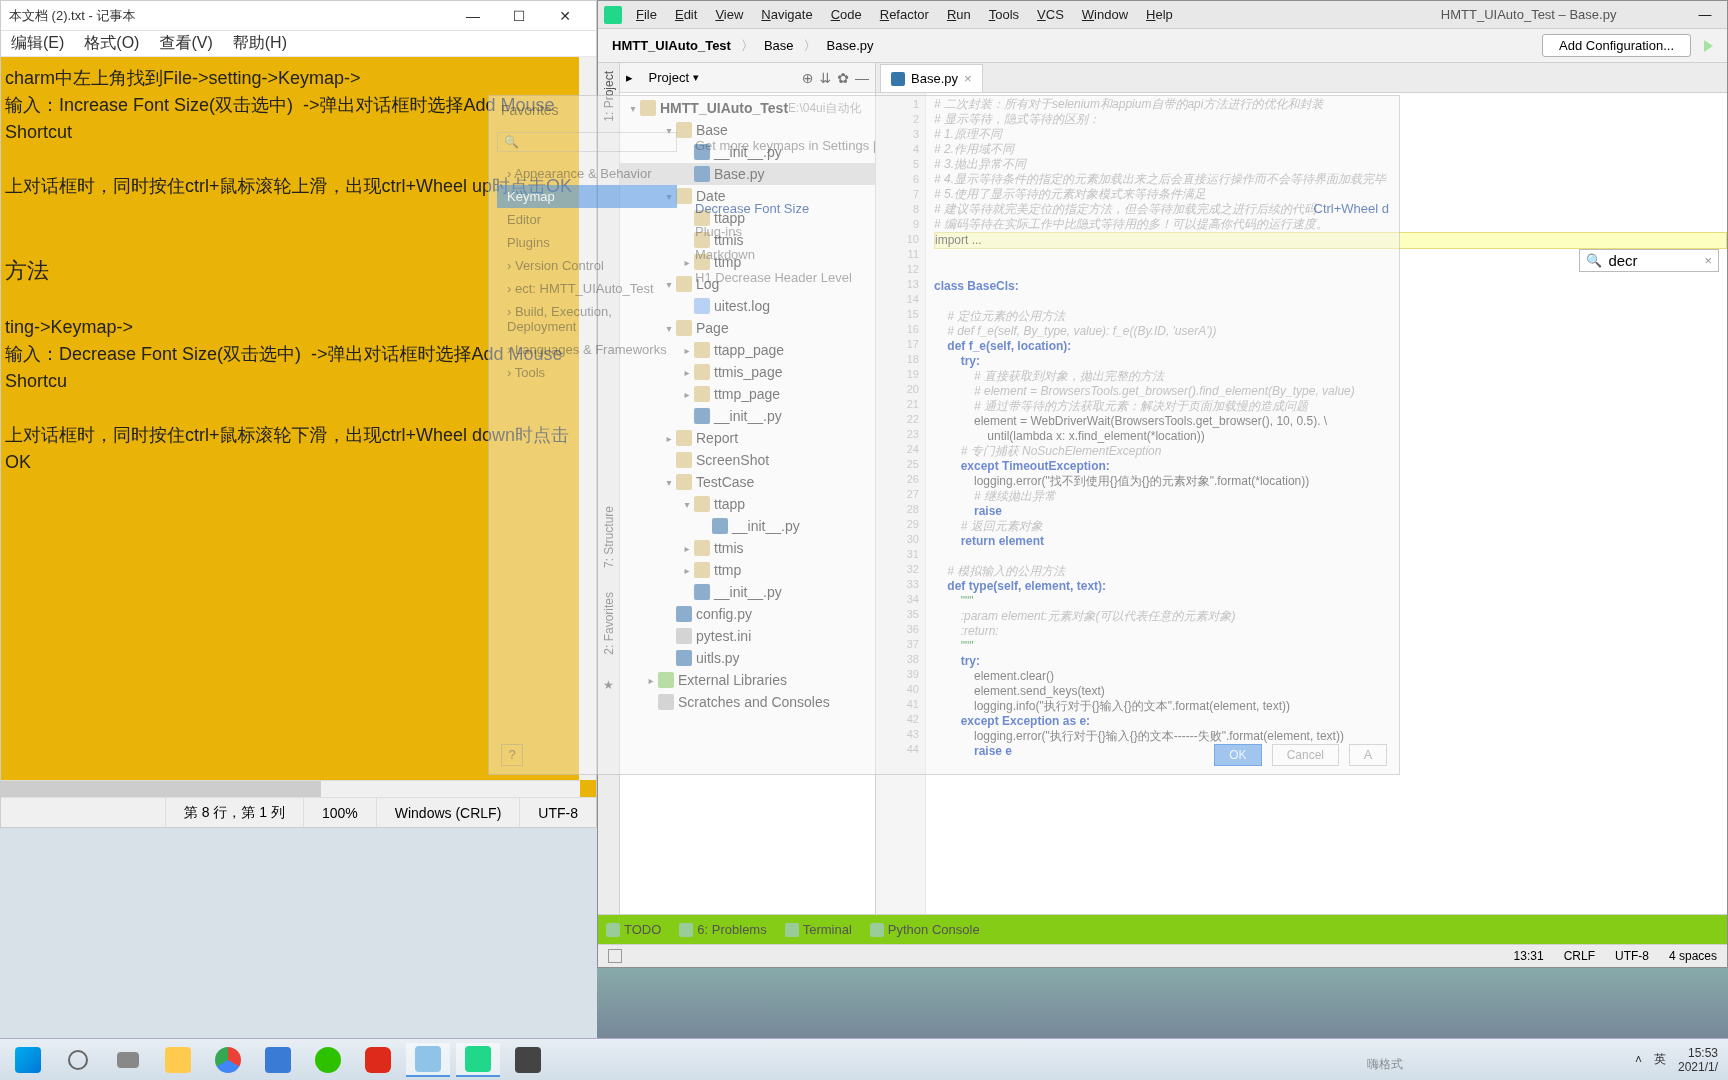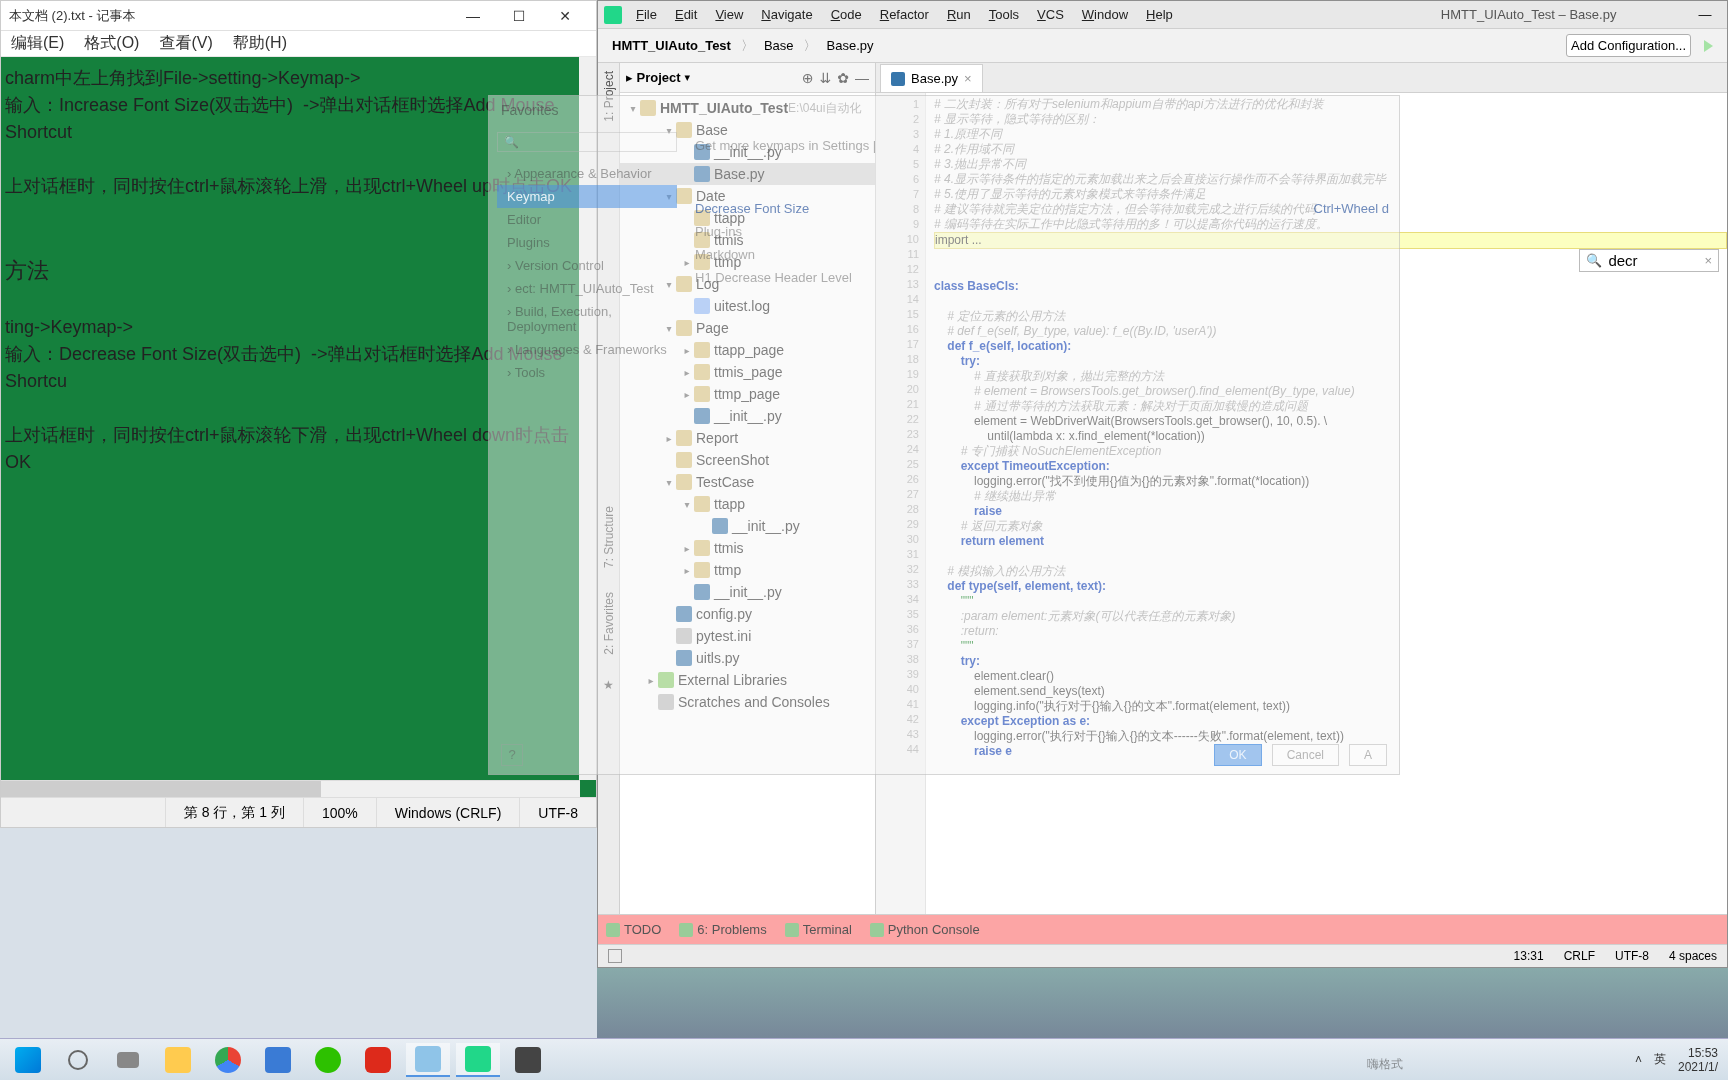--- a/index.html
+++ b/index.html
@@ -1,19 +1,19 @@
 <!DOCTYPE html>
 <html><head>
 <meta charset="utf-8">
 <style>
 * { margin: 0; padding: 0; box-sizing: border-box; font-family: "Microsoft YaHei", "Segoe UI", Arial, sans-serif; }
 body { width: 1728px; height: 1080px; overflow: hidden; background: #d8e0e8; position: relative; }
 
 
-.notepad { position: absolute; left: 0; top: 0; width: 597px; height: 828px; background: #15803d; border: 1px solid #ccc; }
+.notepad { position: absolute; left: 0; top: 0; width: 597px; height: 828px; background: #eab308; border: 1px solid #ccc; }
 .notepad-title { height: 30px; display: flex; align-items: center; padding: 0 8px; background: #fff; border-bottom: 1px solid #e0e0e0; }
 .notepad-title-text { font-size: 13px; color: #333; flex: 1; }
 .win-btns { display: flex; }
 .win-btn { width: 46px; height: 30px; display: flex; align-items: center; justify-content: center; font-size: 14px; color: #333; cursor: pointer; }
 .notepad-menu { height: 26px; display: flex; align-items: center; background: #fff; border-bottom: 1px solid #e8e8e8; }
 .notepad-menu-item { padding: 0 10px; font-size: 16px; color: #333; cursor: pointer; }
 .notepad-body { padding: 8px 4px; font-size: 18px; line-height: 1.5; color: #222; white-space: pre-wrap; height: calc(100% - 86px); overflow: hidden; position: relative; }
 .notepad-body .big { font-size: 22px; }
 .notepad-status { position: absolute; bottom: 0; left: 0; right: 0; height: 30px; display: flex; align-items: center; border-top: 1px solid #ddd; font-size: 14px; background: #f0f0f0; }
 .ns-cell { padding: 0 18px; border-left: 1px solid #ddd; height: 100%; display: flex; align-items: center; }
@@ -32,34 +32,34 @@
 .pc-title-text { flex: 1; text-align: left; padding-left: 260px; font-size: 13px; color: #555; }
 .pc-win-btns { display: flex; }
 .pc-win-btn { width: 44px; height: 28px; display: flex; align-items: center; justify-content: center; font-size: 13px; }
 
 .pc-toolbar { height: 34px; display: flex; align-items: center; background: #f2f2f2; border-bottom: 1px solid #d0d0d0; padding: 0 8px; }
 .breadcrumb { display: flex; align-items: center; gap: 4px; font-size: 13px; }
 .breadcrumb .sep { color: #999; }
 .crumb { padding: 2px 6px; }
 .crumb.bold { font-weight: bold; }
 .tb-right { margin-left: auto; display: flex; align-items: center; gap: 6px; }
-.add-config { border: 1px solid #b0b0b0; padding: 3px 4px; font-size: 13px; background: #fff; border-radius: 3px; }
+.add-config { border: 1px solid #b0b0b0; padding: 3px 16px; font-size: 13px; background: #fff; border-radius: 3px; }
 .tb-btn { width: 22px; height: 22px; display: flex; align-items: center; justify-content: center; color: #888; }
 .run-tri { width: 0; height: 0; border-left: 9px solid #3c3; border-top: 6px solid transparent; border-bottom: 6px solid transparent; opacity: .4; }
 
 .pc-main { display: flex; height: calc(100% - 28px - 34px - 30px - 23px); }
 
 
 .tool-stripe { width: 22px; background: #ececec; border-right: 1px solid #d0d0d0; display: flex; flex-direction: column; align-items: center; padding-top: 8px; gap: 24px; }
 .tool-stripe span { writing-mode: vertical-rl; transform: rotate(180deg); font-size: 12px; color: #555; cursor: pointer; }
 
 
 .project-panel { width: 256px; border-right: 1px solid #d0d0d0; background: #fff; display: flex; flex-direction: column; }
 .project-header { height: 30px; display: flex; align-items: center; padding: 0 6px; border-bottom: 1px solid #d8d8d8; font-size: 13px; gap: 4px; background: #f5f5f5; }
-.project-header .ph-title { font-weight: bold; }
+.project-header .ph-title { font-weight: normal; margin-left: 12px; }
 .ph-actions { margin-left: auto; display: flex; gap: 6px; color: #777; font-size: 14px; }
 .tree { flex: 1; overflow: auto; font-size: 14px; padding: 4px 0; }
 .tree-row { display: flex; align-items: center; height: 22px; padding-right: 6px; white-space: nowrap; cursor: pointer; }
 .tree-row.selected { background: #d5d5d5; }
 .twist { width: 14px; text-align: center; color: #666; font-size: 10px; display: inline-block; }
 .ticon { width: 16px; height: 16px; margin-right: 4px; display: inline-flex; align-items: center; justify-content: center; font-size: 11px; border-radius: 2px; }
 .ticon.folder { background: #d9c27a; }
 .ticon.py { background: #3776ab; color: #fff; }
 .ticon.log { background: #8ab4f8; color: #fff; font-size: 8px; }
 .ticon.file { background: #bbb; }
@@ -97,21 +97,21 @@
 .sg-item.sel { background: rgba(74,144,226,0.55); color: rgba(255,255,255,0.85); }
 .sg-right { flex: 1; padding: 10px; font-size: 13px; color: rgba(80,80,80,0.45); }
 .sg-row { padding: 4px 0; }
 .sg-row.hl { color: rgba(50,90,160,0.7); display: flex; justify-content: space-between; }
 .sg-foot { position: absolute; bottom: 8px; right: 12px; display: flex; gap: 10px; }
 .sg-btn { padding: 3px 14px; border: 1px solid rgba(160,160,160,0.4); font-size: 12px; color: rgba(80,80,80,0.4); background: rgba(255,255,255,0.3); }
 .sg-btn.primary { background: rgba(74,144,226,0.5); color: rgba(255,255,255,0.8); border-color: rgba(74,144,226,0.5); }
 .sg-help { position: absolute; bottom: 8px; left: 12px; width: 22px; height: 22px; border: 1px solid rgba(160,160,160,0.4); text-align: center; line-height: 20px; color: rgba(100,100,100,0.5); font-size: 13px; }
 
 
-.pc-tool-window-bar { height: 30px; border-top: 1px solid #d0d0d0; background: #fca5a5; display: flex; align-items: center; padding: 0 8px; gap: 18px; font-size: 13px; }
+.pc-tool-window-bar { height: 30px; border-top: 1px solid #d0d0d0; background: #84cc16; display: flex; align-items: center; padding: 0 8px; gap: 18px; font-size: 13px; }
 .twb-item { display: flex; align-items: center; gap: 4px; color: #555; cursor: pointer; }
 .twb-icon { width: 14px; height: 14px; background: #9c9; border-radius: 2px; }
 .pc-status { height: 23px; border-top: 1px solid #d0d0d0; background: #ececec; display: flex; align-items: center; padding: 0 10px; font-size: 12px; gap: 20px; }
 .pc-status .sp { flex: 1; }
 .sq { width: 14px; height: 14px; border: 1px solid #999; }
 
 
 .taskbar { position: absolute; left: 0; bottom: 0; width: 1728px; height: 42px; background: linear-gradient(#e8eef4,#d2dee8); border-top: 1px solid #aac; display: flex; align-items: center; }
 .tb-left { display: flex; align-items: center; gap: 6px; padding-left: 6px; }
 .tb-item { width: 44px; height: 34px; display: flex; align-items: center; justify-content: center; cursor: pointer; }

